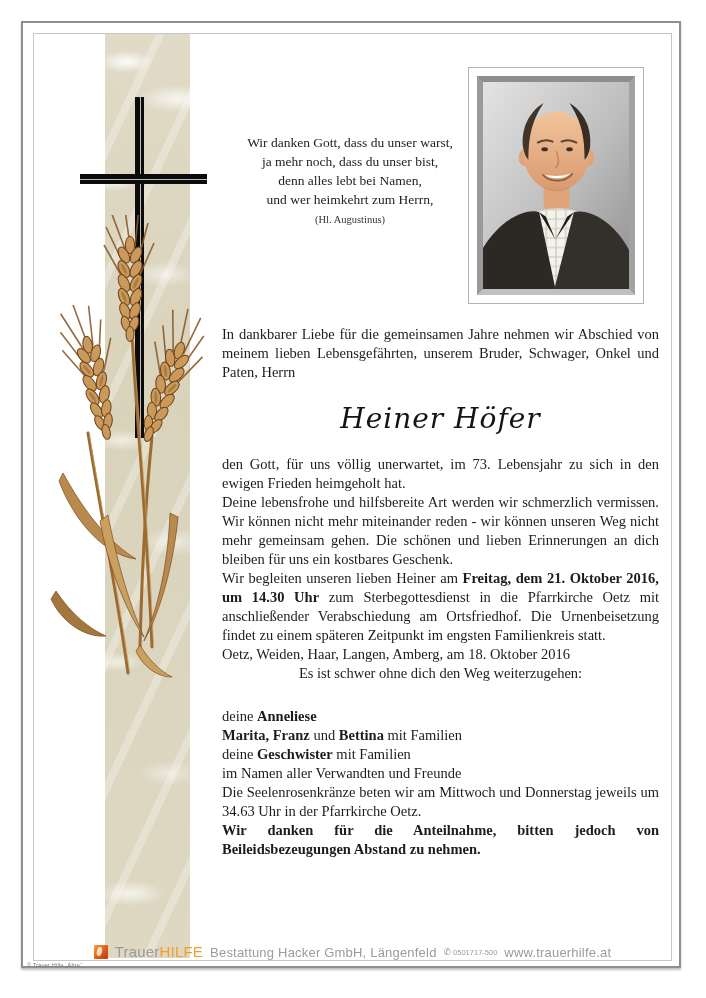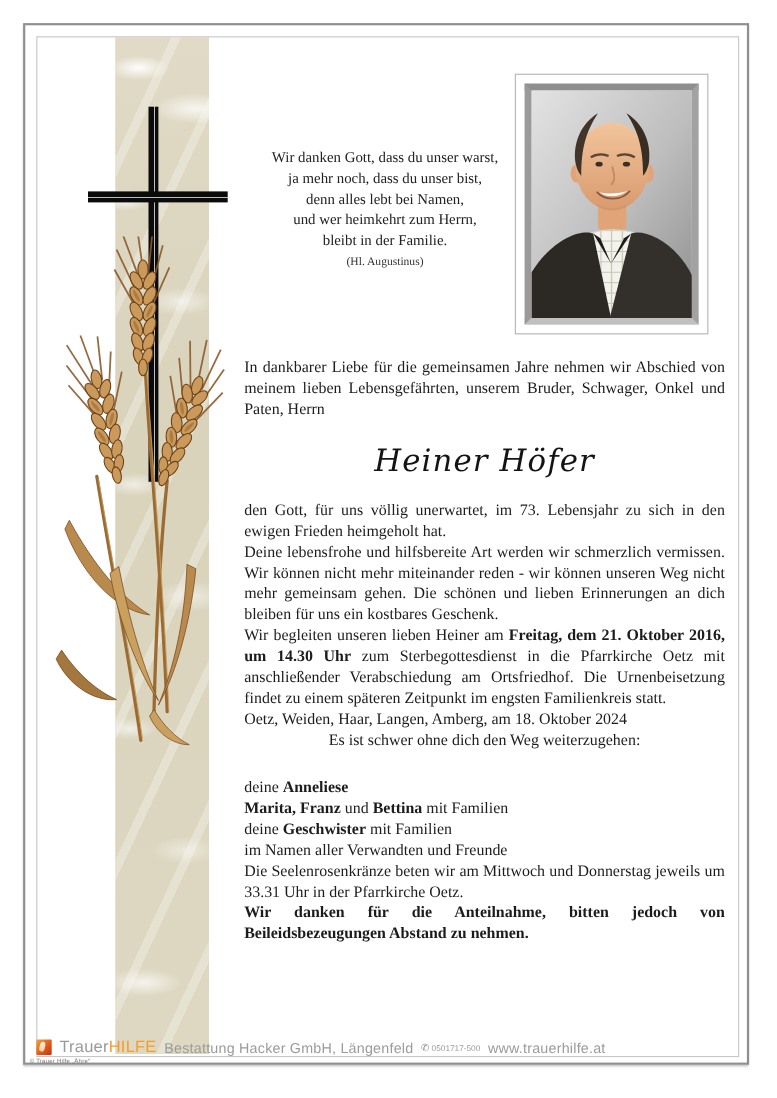--- a/index.html
+++ b/index.html
@@ -82,21 +82,21 @@
   .p-places{margin-top:19px;text-align:left !important;}
   .farewell{margin-top:20px;text-align:center !important;}
   .mourners{margin-top:24px;text-align:left;}
   .mourners div{line-height:19px;}
   .p-rosary{margin-top:33px;}
   .p-condolence{margin-top:19px;font-weight:bold;}
   b{font-weight:bold;}
   
   .footer{
     position:absolute;left:33px;top:942px;width:639px;height:20px;z-index:5;
-    display:flex;align-items:center;gap:7px;
+    display:flex;align-items:center;justify-content:center;gap:7px;
     font-family:"Liberation Sans","DejaVu Sans",sans-serif;
   }
   .logo-box{
     width:14px;height:14px;flex:0 0 auto;
     background:linear-gradient(135deg,#f7a23b 0%,#e05a1a 55%,#c03410 100%);
     position:relative;border-radius:1px;
   }
   .logo-box::after{
     content:"";position:absolute;left:3px;top:2px;width:5px;height:9px;
     background:linear-gradient(180deg,#ffffff 0%,#ffd9a0 100%);
@@ -239,39 +239,38 @@
       <path d="M56,100 C62,104 74,104 80,100" stroke="#c89068" stroke-width="1" fill="none" opacity="0.7"></path>
     </svg>
   </div>
 </div>
 
 <div class="quote">
   <div>Wir danken Gott, dass du unser warst,</div>
   <div>ja mehr noch, dass du unser bist,</div>
   <div>denn alles lebt bei Namen,</div>
   <div>und wer heimkehrt zum Herrn,</div>
-  <div>bleibt in der Familie.</div>
   <div class="quote-attr">(Hl. Augustinus)</div>
 </div>
 
 <div class="main-col">
   <p>In dankbarer Liebe für die gemeinsamen Jahre nehmen wir Abschied von meinem lieben Lebensgefährten, unserem Bruder, Schwager, Onkel und Paten, Herrn</p>
   <div class="name">Heiner Höfer</div>
   <p class="p-death">den Gott, für uns völlig unerwartet, im 73. Lebensjahr zu sich in den ewigen Frieden heimgeholt hat.</p>
   <p class="p-memory">Deine lebensfrohe und hilfsbereite Art werden wir schmerzlich vermissen. Wir können nicht mehr miteinander reden - wir können unseren Weg nicht mehr gemeinsam gehen. Die schönen und lieben Erinnerungen an dich bleiben für uns ein kostbares Geschenk.</p>
   <p class="p-funeral"><span>Wir begleiten unseren lieben Heiner am </span><b>Freitag, dem 21. Oktober 2016, um 14.30 Uhr</b><span> zum Sterbegottesdienst in die Pfarrkirche Oetz mit anschließender Verabschiedung am Ortsfriedhof. Die Urnenbeisetzung findet zu einem späteren Zeitpunkt im engsten Familienkreis statt.</span></p>
-  <p class="p-places">Oetz, Weiden, Haar, Langen, Amberg, am 18. Oktober 2024</p>
+  <p class="p-places">Oetz, Weiden, Haar, Langen, Amberg, am 18. Oktober 2016</p>
   <p class="farewell">Es ist schwer ohne dich den Weg weiterzugehen:</p>
   <div class="mourners">
     <div><span>deine </span><b>Anneliese</b></div>
     <div><b>Marita, Franz</b><span> und </span><b>Bettina</b><span> mit Familien</span></div>
     <div><span>deine </span><b>Geschwister</b><span> mit Familien</span></div>
     <div><span>im Namen aller Verwandten und Freunde</span></div>
   </div>
-  <p class="p-rosary">Die Seelenrosenkränze beten wir am Mittwoch und Donnerstag jeweils um 33.31 Uhr in der Pfarrkirche Oetz.</p>
+  <p class="p-rosary">Die Seelenrosenkränze beten wir am Mittwoch und Donnerstag jeweils um 34.63 Uhr in der Pfarrkirche Oetz.</p>
   <p class="p-condolence">Wir danken für die Anteilnahme, bitten jedoch von Beileidsbezeugungen Abstand zu nehmen.</p>
 </div>
 
 <div class="footer">
   <div class="logo-box"></div>
   <div class="brand"><span class="gray">Trauer</span><span class="orange">HILFE</span></div>
   <div class="foot-small">Bestattung Hacker GmbH, Längenfeld</div>
   <div class="foot-phone">
       <span class="phone-icon">✆</span>
       <span>0501717-500</span>

